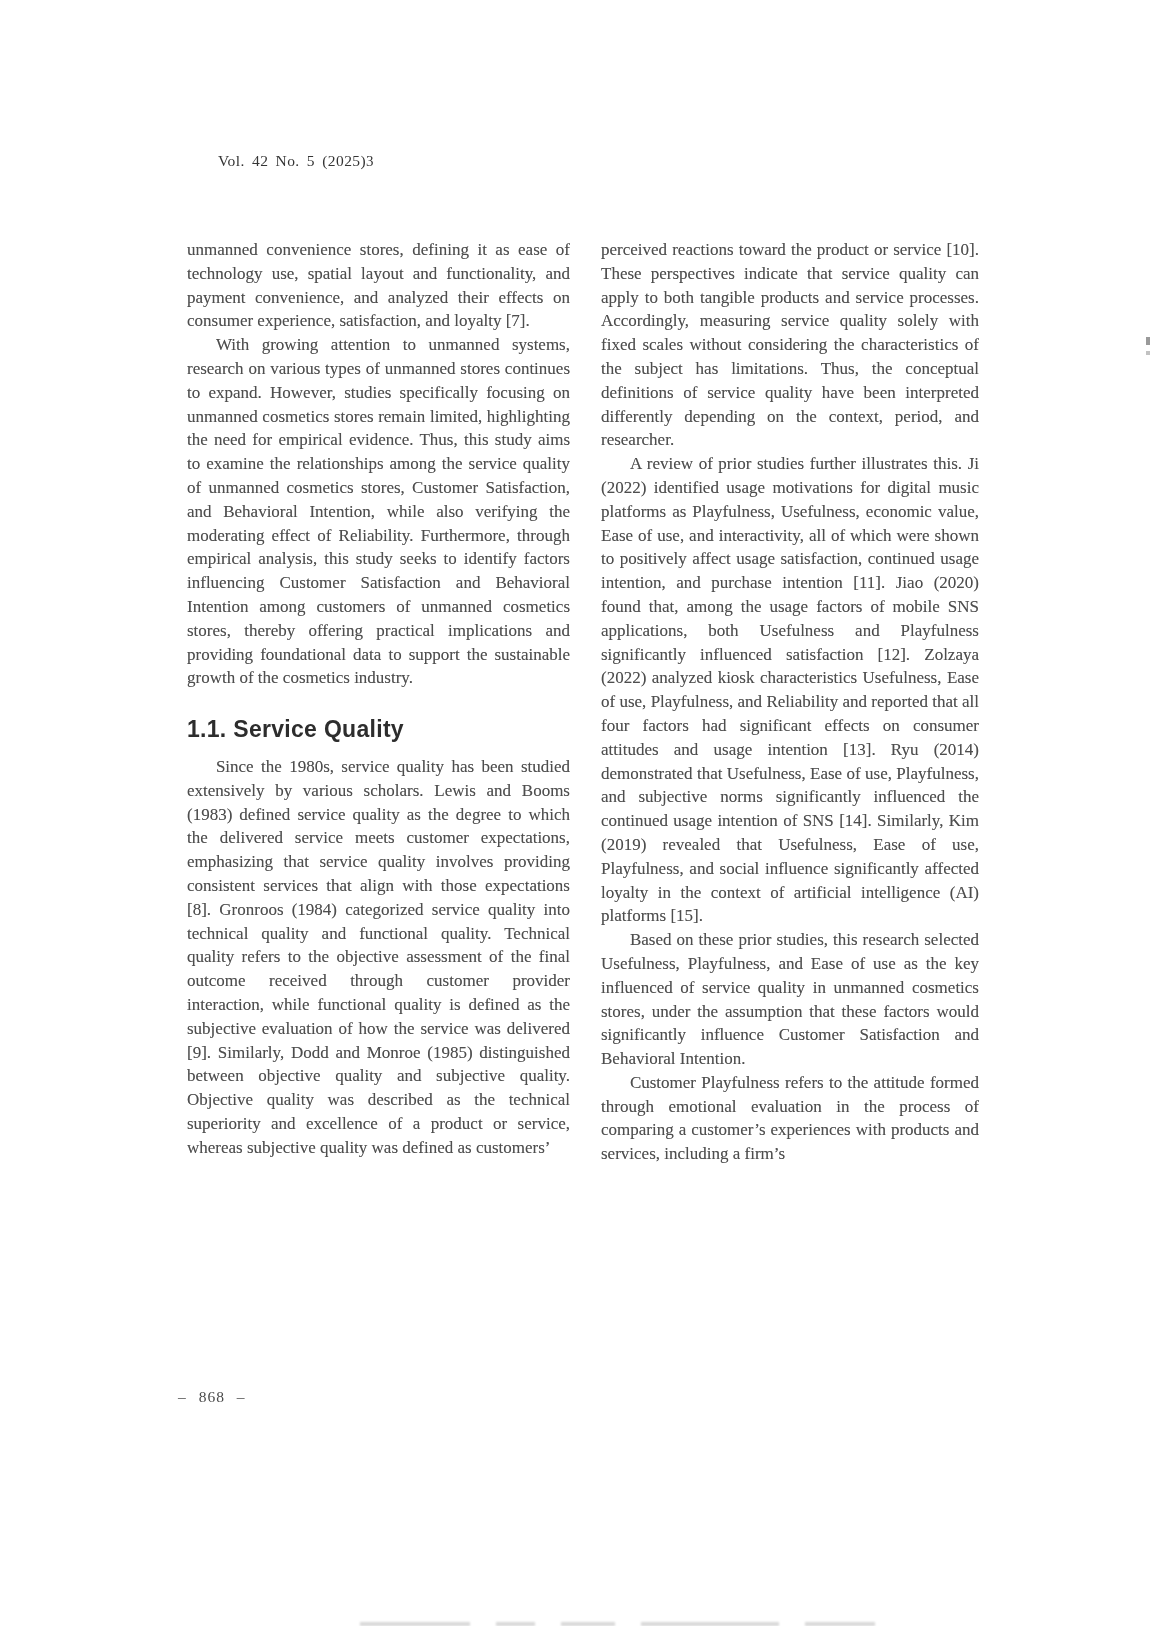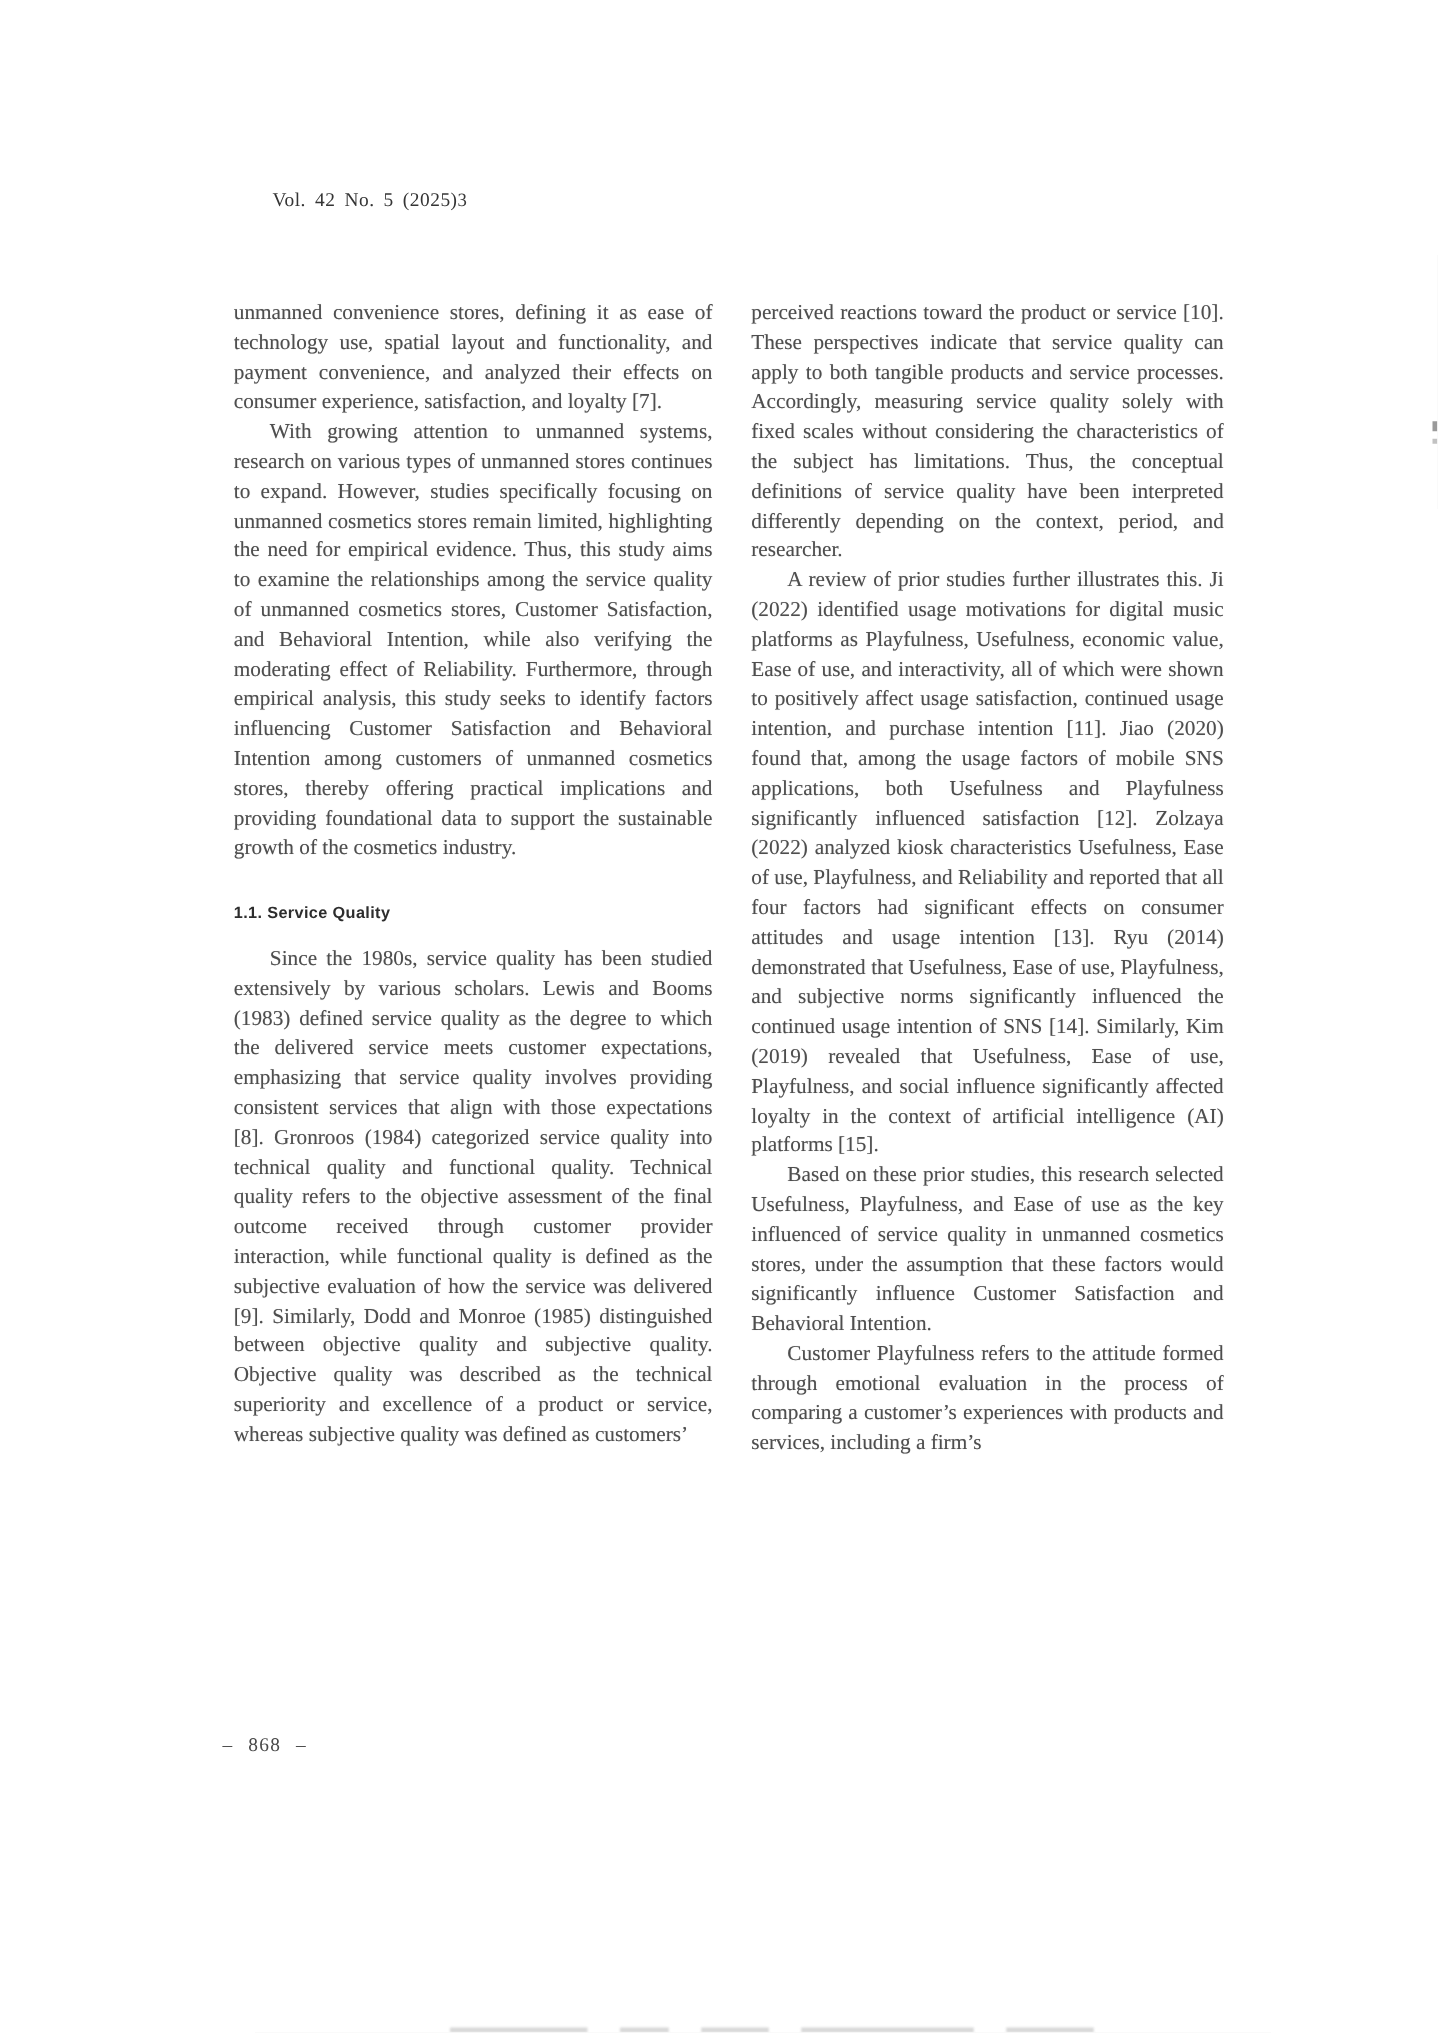--- a/index.html
+++ b/index.html
@@ -59,21 +59,21 @@
     text-align:justify;
     color:#4e4e4e;
     text-shadow:0 0 .6px rgba(90,90,90,.45);
   }
   .col.left{width:383px;flex:none;}
   .col.right{width:378px;flex:none;}
   .col p{margin:0;}
   .col p.ind{text-indent:1.7em;}
   .col h2{
     font-family:"Liberation Sans", sans-serif;
-    font-size:13px;
+    font-size:23px;
     font-weight:bold;
     color:#2d2d2d;
     letter-spacing:.3px;
     margin:28px 0 13px 0;
     text-shadow:none;
   }
   
   .page-footer{
     position:absolute;
     top:1388px;left:178px;width:792px;

